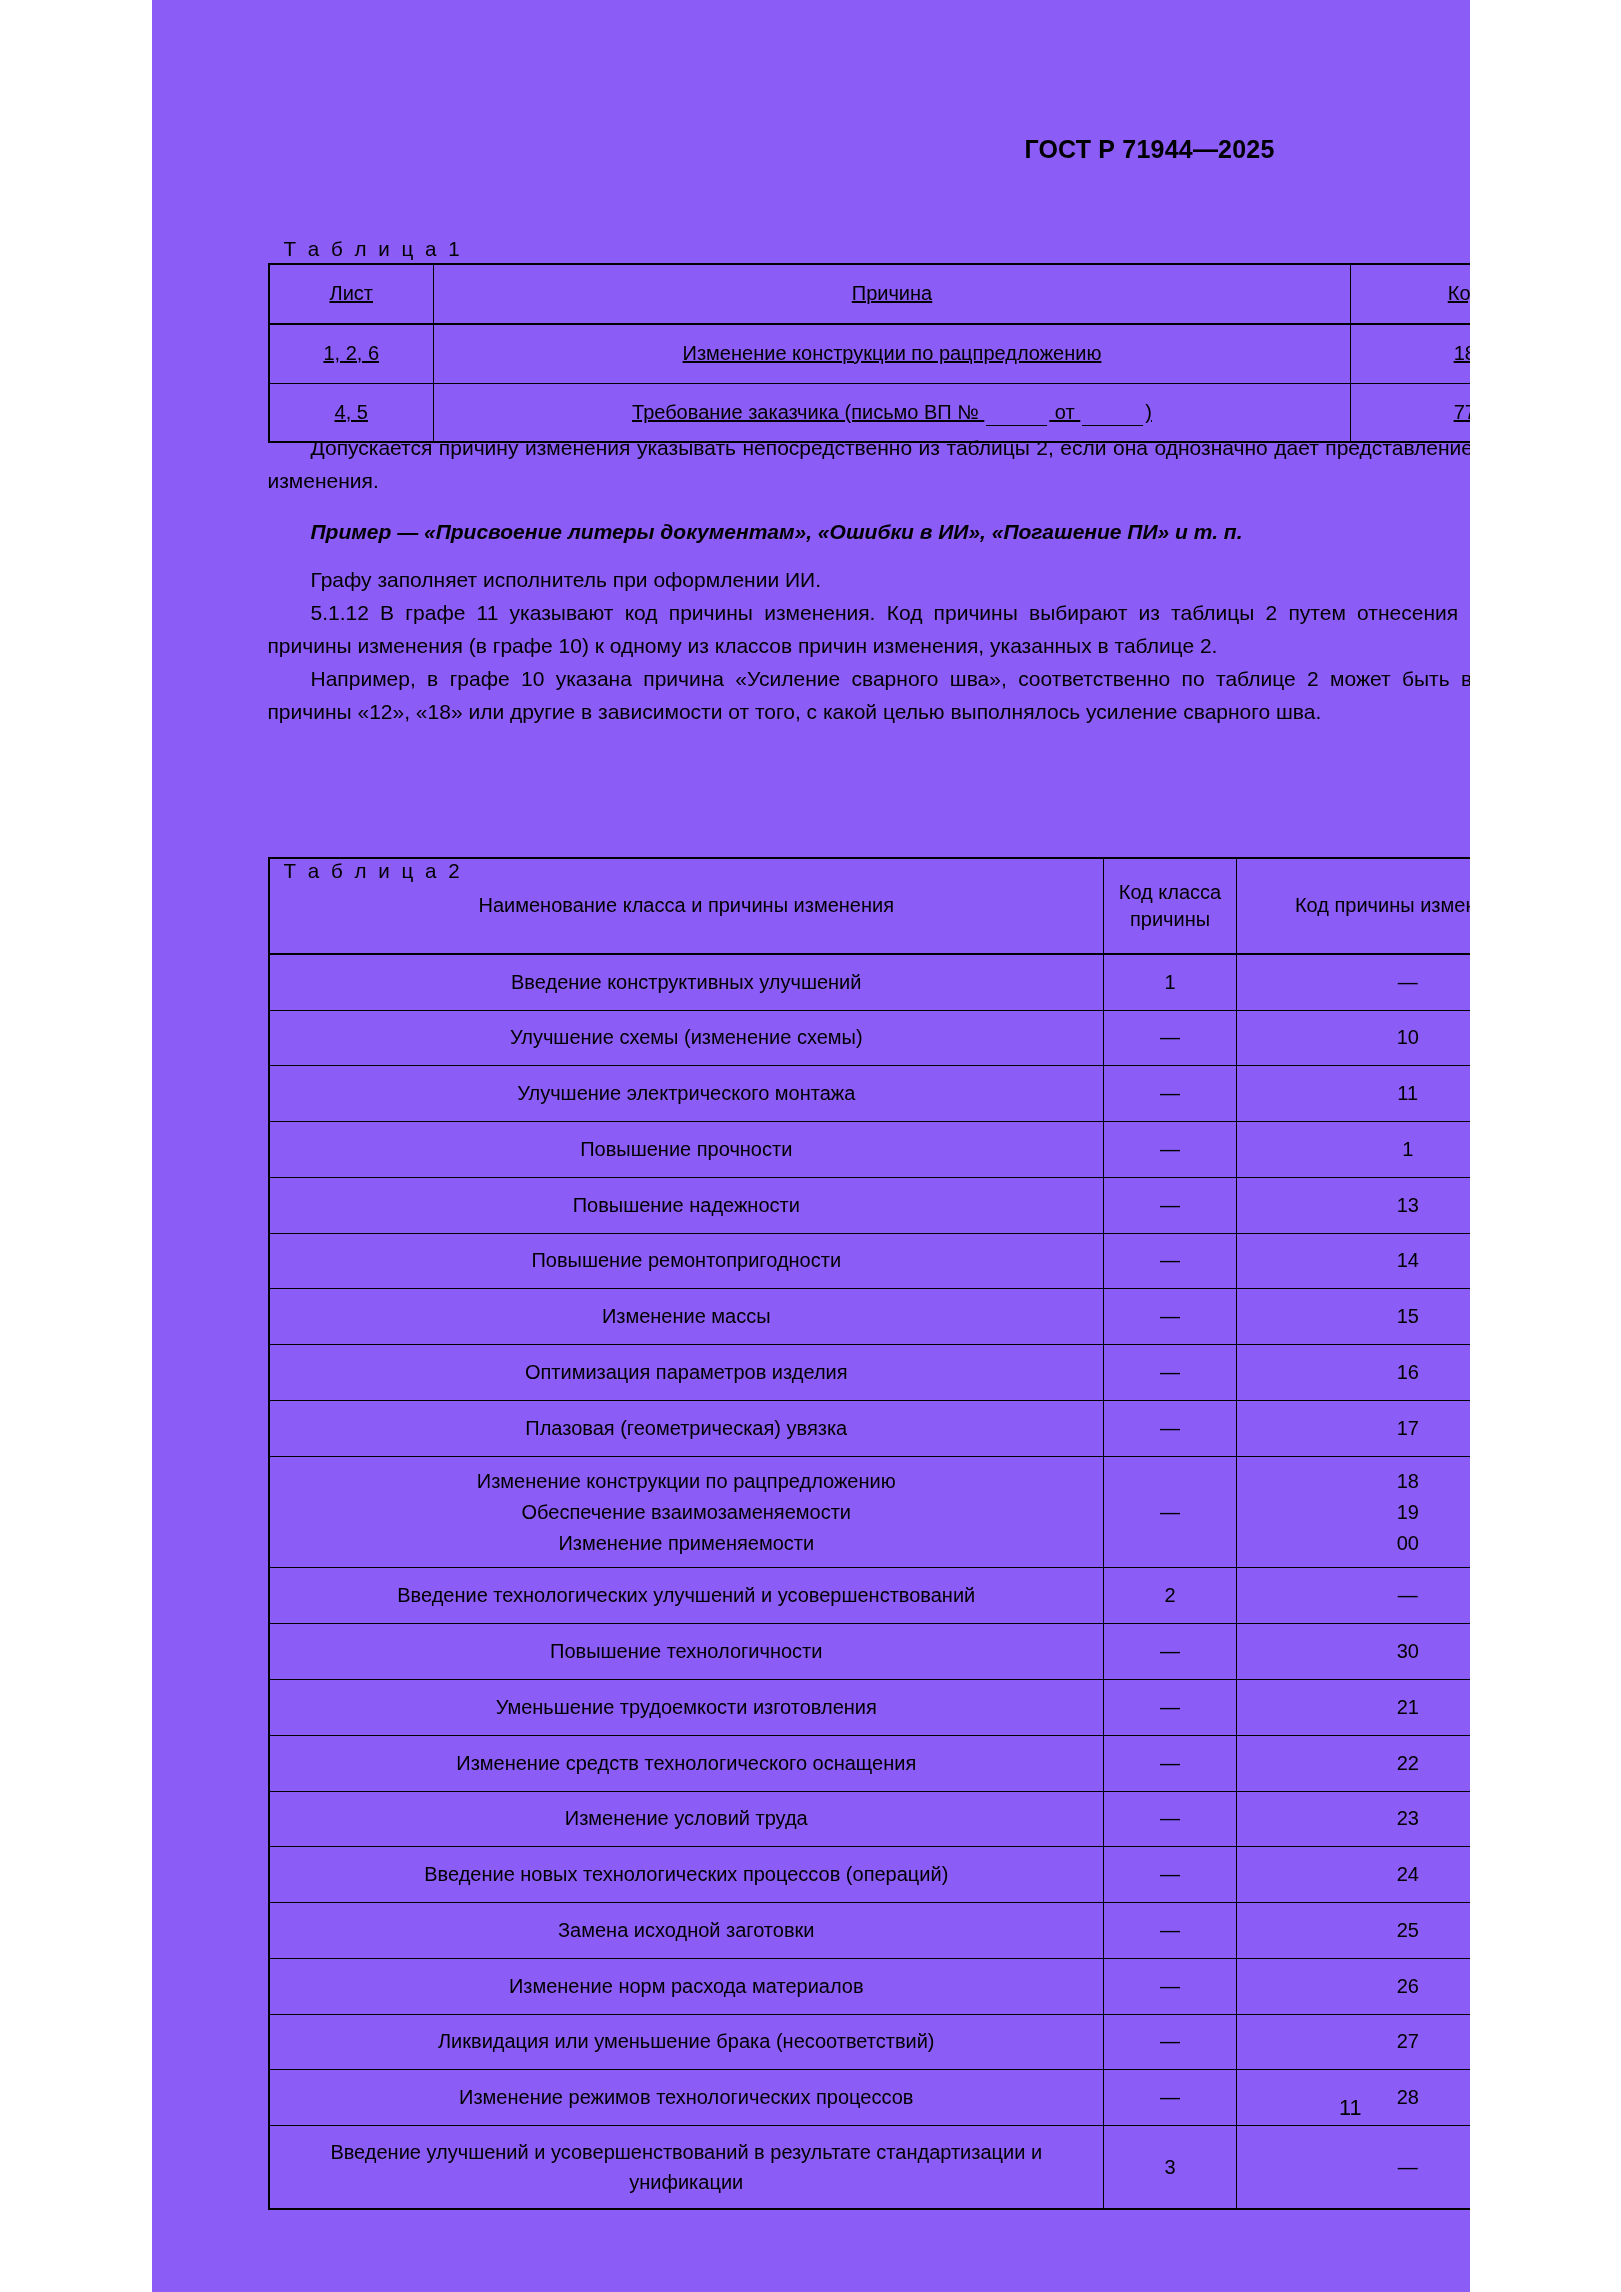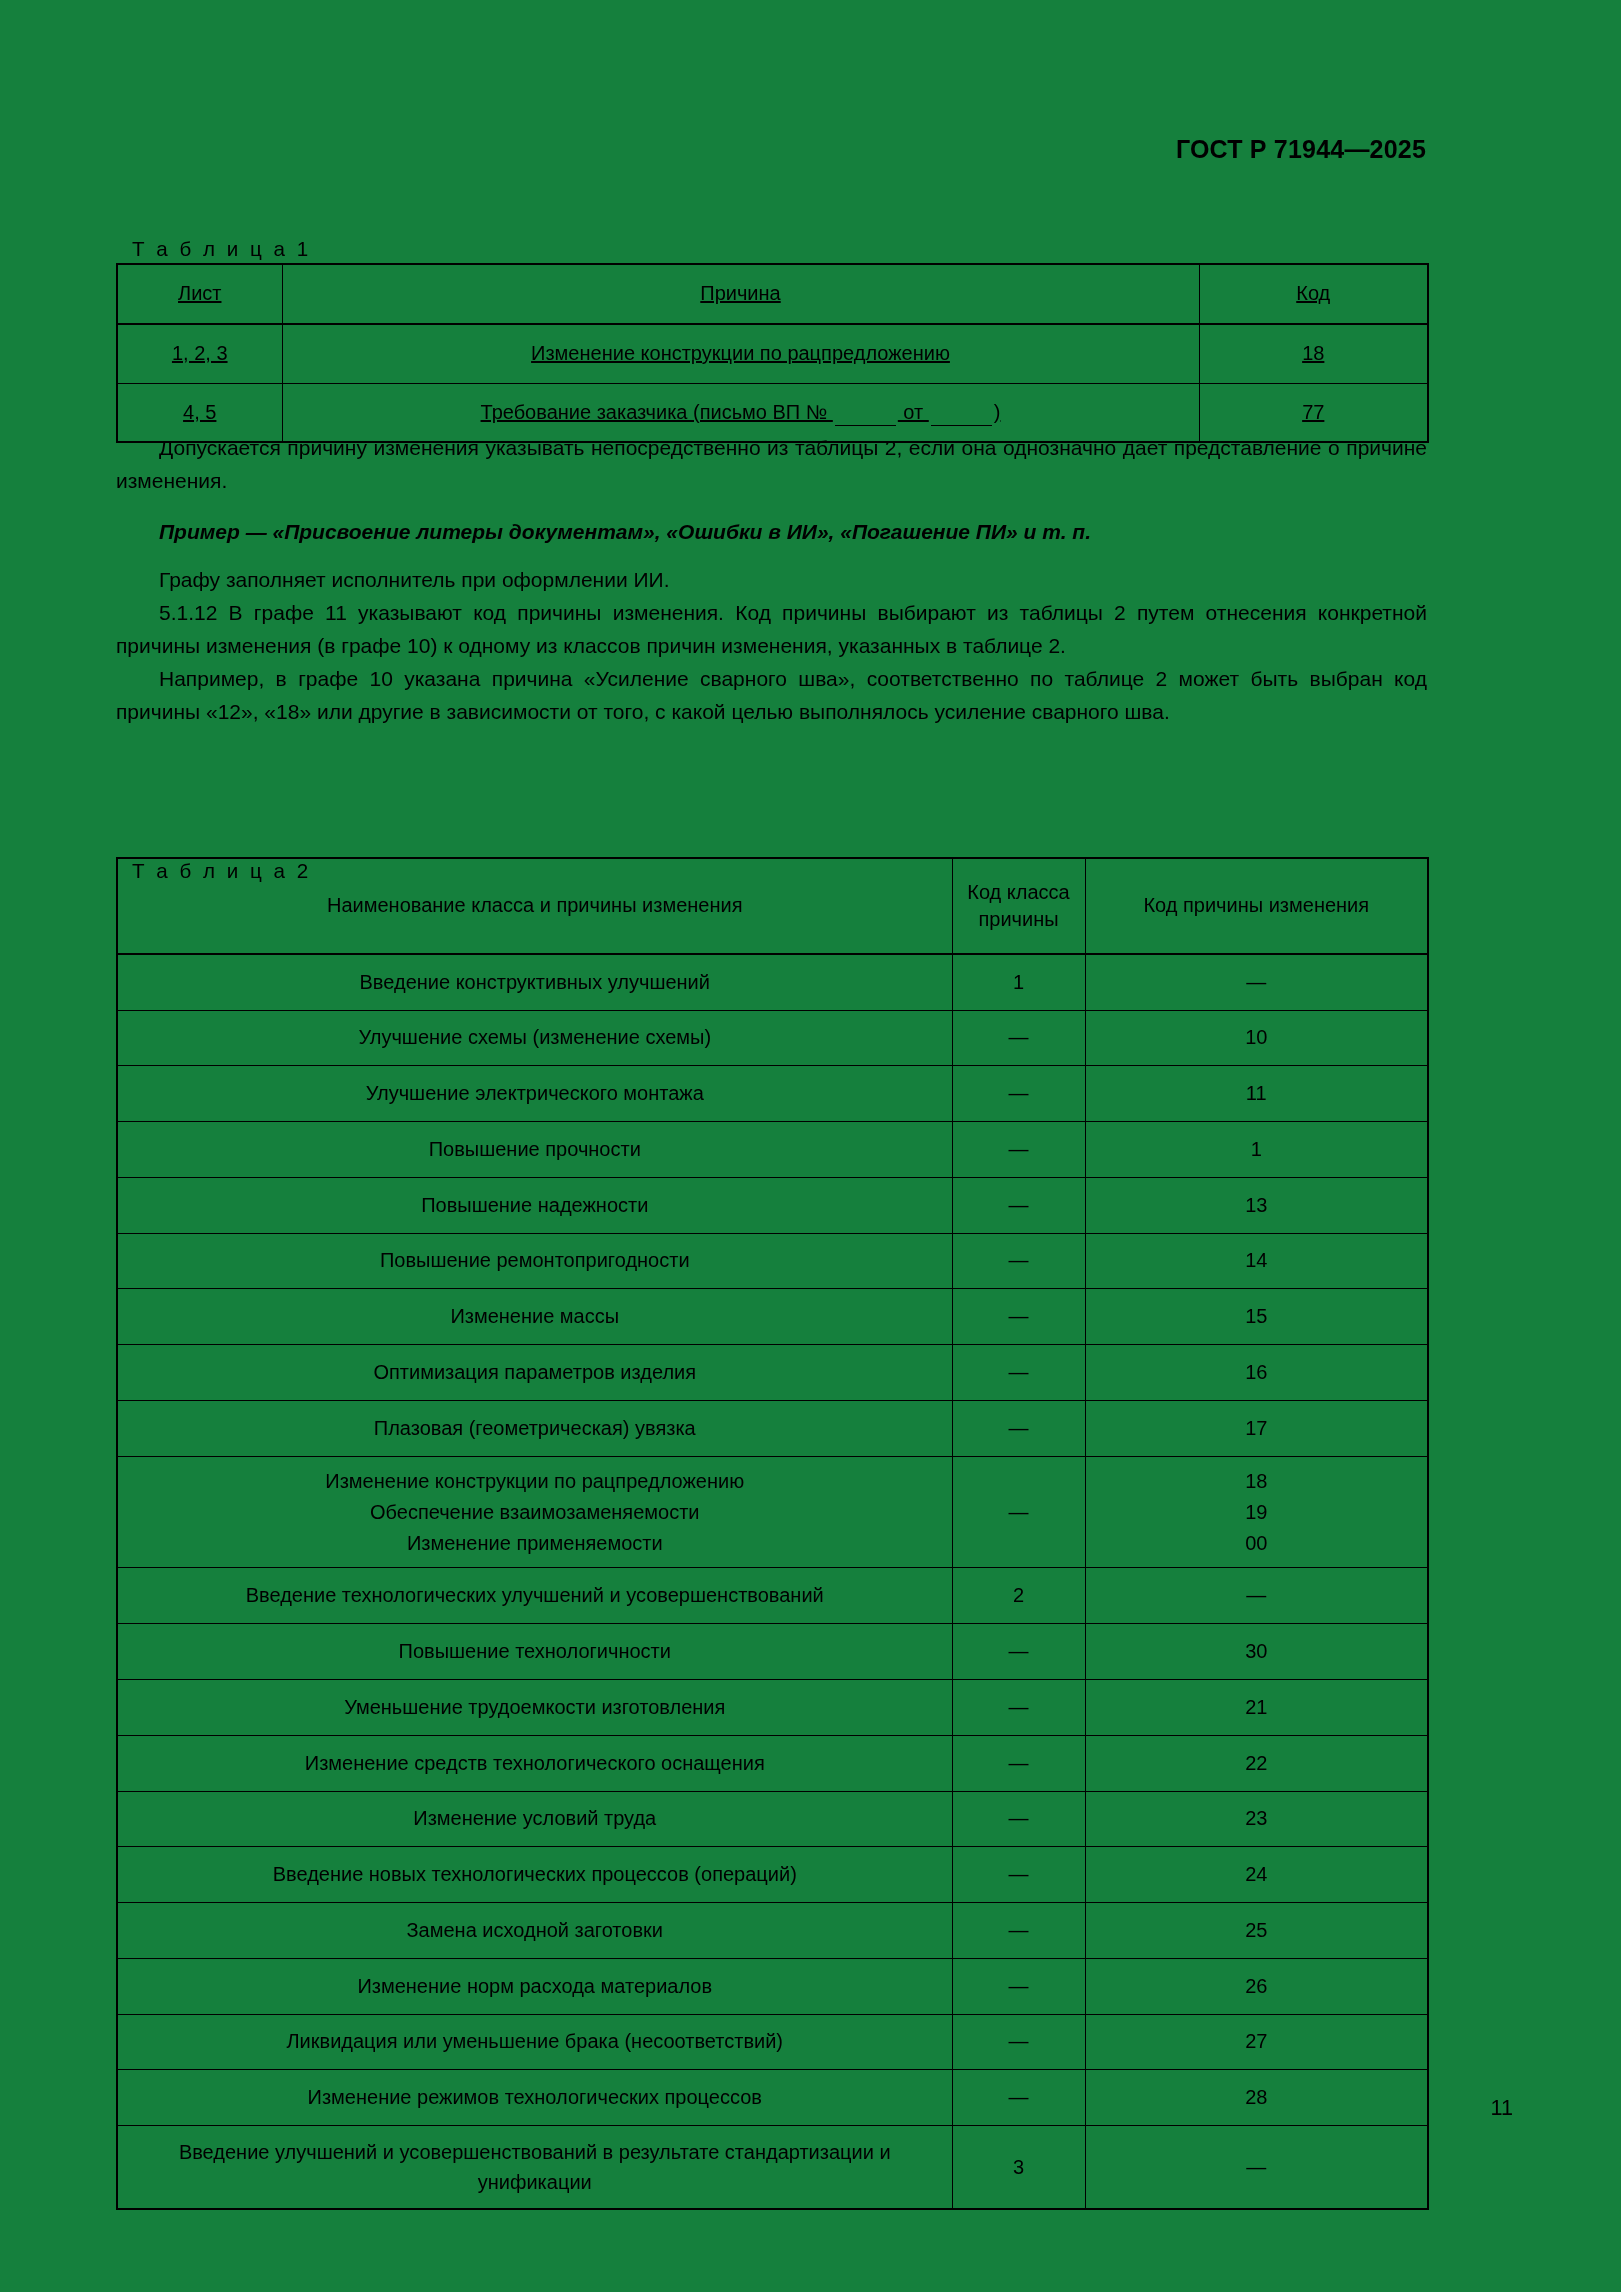--- a/index.html
+++ b/index.html
@@ -6,24 +6,24 @@
     margin: 0;
     padding: 0;
     background: #ffffff;
   }
   body {
     font-family: "Liberation Sans", sans-serif;
     color: #000000;
   }
   .page {
     position: relative;
-    width: 1621px;
+    width: 1318px;
     height: 2293px;
     margin: 0 auto;
-    background: #15803d;
+    background: #8b5cf6;
     overflow: hidden;
     box-sizing: border-box;
   }
   
   .doc-header {
     position: absolute;
     top: 135px;
     right: 195px;
     font-size: 25px;
     font-weight: bold;
@@ -146,21 +146,21 @@
         </colgroup>
         <thead>
           <tr>
             <td>Лист</td>
             <td>Причина</td>
             <td>Код</td>
           </tr>
         </thead>
         <tbody id="table1-body">
             <tr>
-              <td>1, 2, 3</td>
+              <td>1, 2, 6</td>
               <td>Изменение конструкции по рацпредложению</td>
               <td>18</td>
             </tr>
             <tr>
               <td>4, 5</td>
               <td><span>Требование заказчика (письмо ВП № </span><span class="blank-line"></span><span> от </span><span class="blank-line"></span><span>)</span></td>
               <td>77</td>
             </tr>
           </tbody>
       </table>

